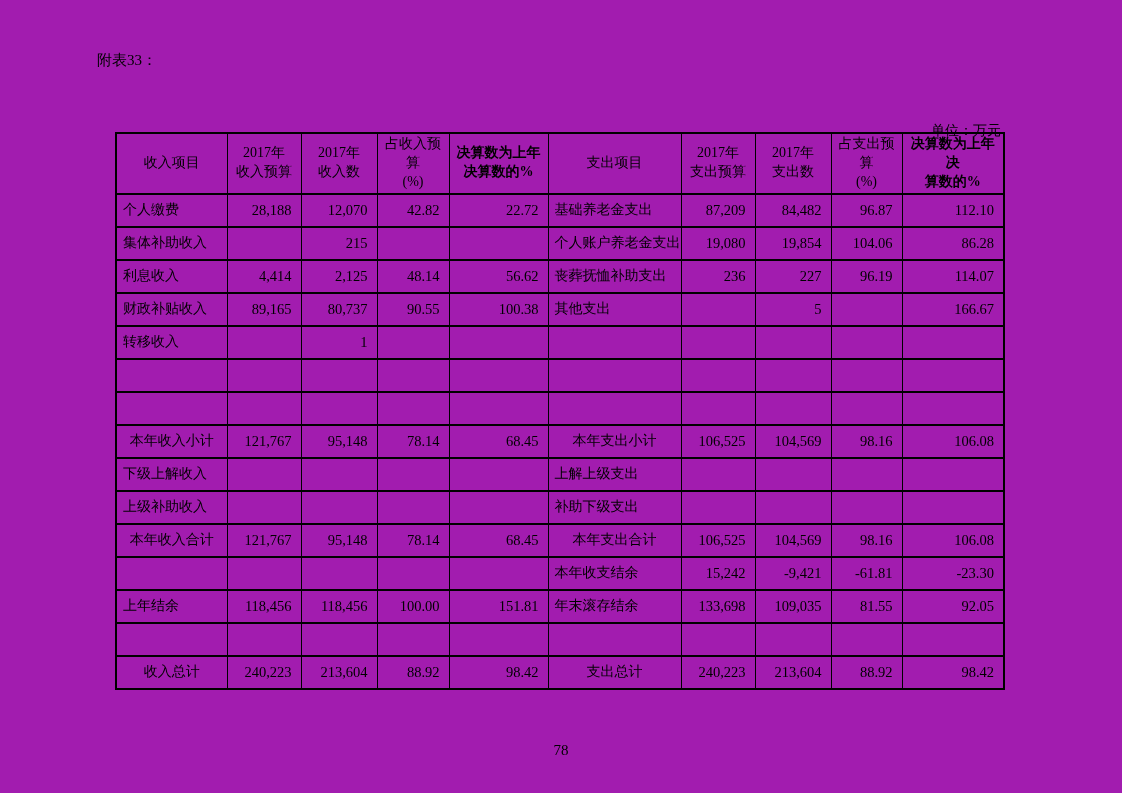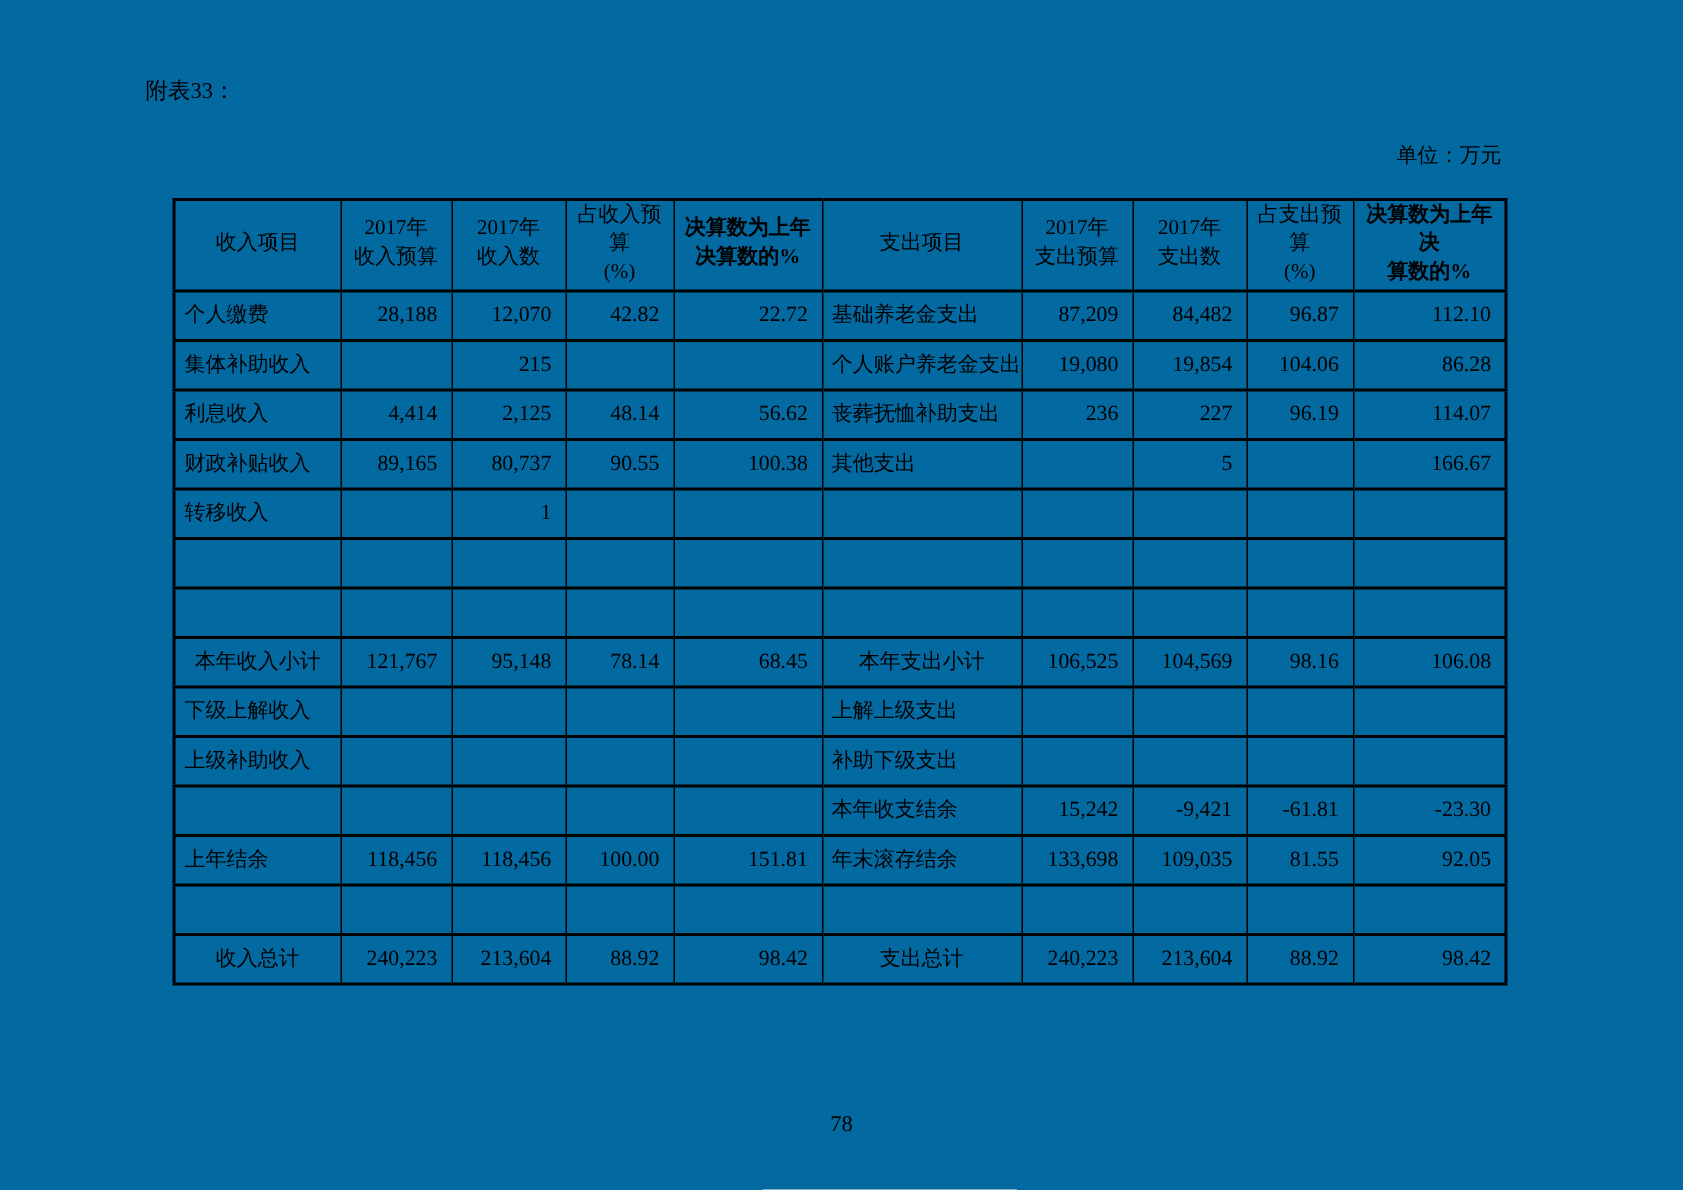--- a/index.html
+++ b/index.html
@@ -1,36 +1,36 @@
 <!DOCTYPE html>
 <html><head>
 <meta charset="utf-8">
 <style>
   html,body { margin:0; padding:0; background:#e8e8e8; }
   .page {
     position:relative;
     width:1122px; height:793px;
-    background:#0369a1;
+    background:#a21caf;
     font-family:"Liberation Serif","DejaVu Serif",serif;
     color:#000;
     overflow:hidden;
     margin:0 auto;
   }
   .appendix {
     position:absolute; left:97px; top:51px;
     font-size:15px;
   }
   .doc-title {
     position:absolute; left:0; top:74px; width:100%;
     text-align:center;
     font-size:26px; font-weight:bold;
     letter-spacing:1px;
   }
   .unit {
-    position:absolute; right:121px; top:95px;
+    position:absolute; right:121px; top:122px;
     font-size:14px;
   }
   table.fund {
     position:absolute; left:115px; top:132px;
     width:888px;
     border-collapse:collapse;
     table-layout:fixed;
     border:2px solid #000;
   }
   .fund th, .fund td {
@@ -231,20 +231,32 @@
           <td class="num"></td>
           <td class="num"></td>
           <td class="num"></td>
           <td class="num"></td>
           <td class="item">补助下级支出</td>
           <td class="num"></td>
           <td class="num"></td>
           <td class="num"></td>
           <td class="num"></td>
         </tr>
+        <tr class="bold">
+          <td class="item">本年收入合计</td>
+          <td class="num">121,767</td>
+          <td class="num">95,148</td>
+          <td class="num">78.14</td>
+          <td class="num">68.45</td>
+          <td class="item">本年支出合计</td>
+          <td class="num">106,525</td>
+          <td class="num">104,569</td>
+          <td class="num">98.16</td>
+          <td class="num">106.08</td>
+        </tr>
         <tr>
           <td class="item"></td>
           <td class="num"></td>
           <td class="num"></td>
           <td class="num"></td>
           <td class="num"></td>
           <td class="item">本年收支结余</td>
           <td class="num">15,242</td>
           <td class="num">-9,421</td>
           <td class="num">-61.81</td>

